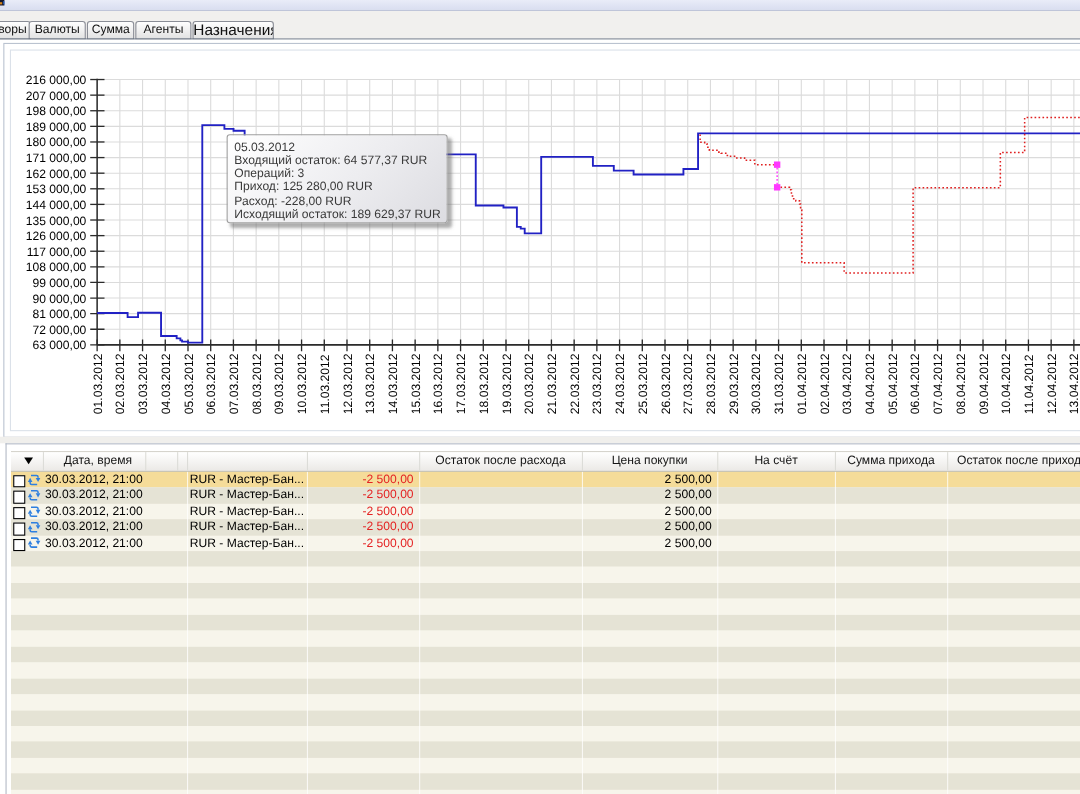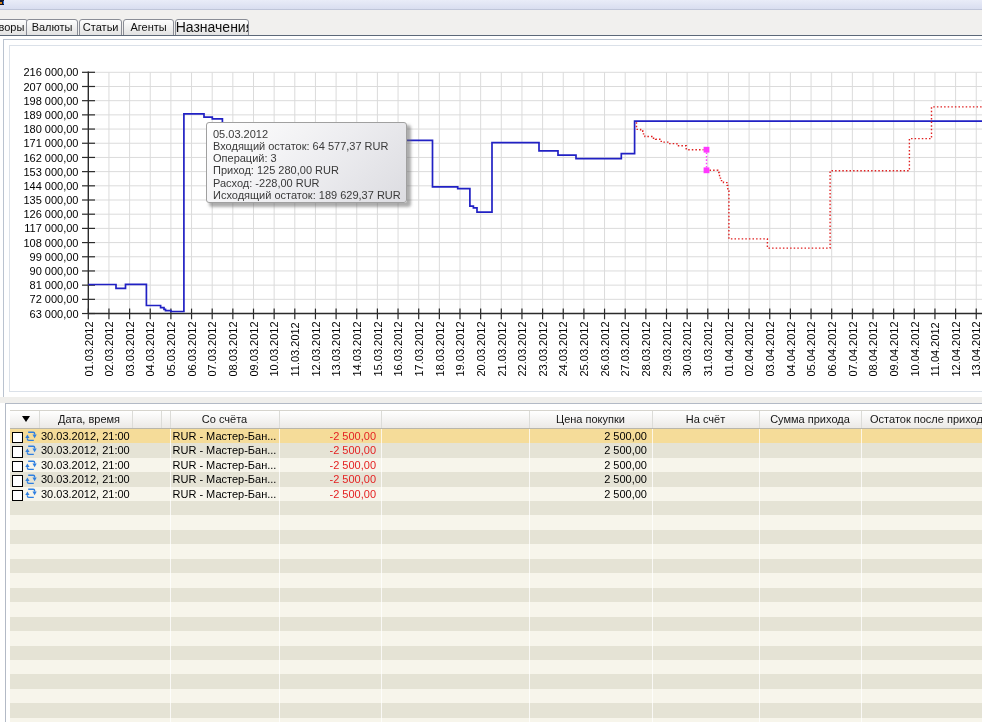--- a/index.html
+++ b/index.html
@@ -8,21 +8,21 @@
 <div style="position:relative;width:982px;height:722px;overflow:hidden;">
 
   <div style="position:absolute;left:0;top:0;width:982px;height:9px;background:linear-gradient(#e9ecf8,#d9def0);border-bottom:1px solid #bfc5d9;"></div>
   <div style="position:absolute;left:0;top:0;width:4px;height:5px;background:#14162a;"></div>
   <div style="position:absolute;left:0;top:2px;width:2px;height:2px;background:#d98618;"></div>
   <div style="position:absolute;left:2.5px;top:1px;width:1.5px;height:3px;background:#2a6fe0;"></div>
 
   <div style="position:absolute;left:0;top:10px;width:982px;height:25px;background:#f1f0ee;"></div>
   <div style="position:absolute;left:-30px;top:18.5px;width:53.3px;height:15.3px;box-sizing:content-box;background:linear-gradient(#fefefe,#ececec 65%,#e2e2e2);border:1px solid #8a8d96;border-radius:3px 3px 0 0;font-size:11px;color:#101010;overflow:hidden;text-align:right;padding-right:3px;line-height:15.5px;">говоры</div>
 <div style="position:absolute;left:25.9px;top:18.5px;width:50.3px;height:15.3px;box-sizing:content-box;background:linear-gradient(#fefefe,#ececec 65%,#e2e2e2);border:1px solid #8a8d96;border-radius:3px 3px 0 0;font-size:11px;color:#101010;overflow:hidden;text-align:center;line-height:15.5px;">Валюты</div>
-<div style="position:absolute;left:78.9px;top:18.5px;width:41.6px;height:15.3px;box-sizing:content-box;background:linear-gradient(#fefefe,#ececec 65%,#e2e2e2);border:1px solid #8a8d96;border-radius:3px 3px 0 0;font-size:11px;color:#101010;overflow:hidden;text-align:center;line-height:15.5px;">Статьи</div>
+<div style="position:absolute;left:78.9px;top:18.5px;width:41.6px;height:15.3px;box-sizing:content-box;background:linear-gradient(#fefefe,#ececec 65%,#e2e2e2);border:1px solid #8a8d96;border-radius:3px 3px 0 0;font-size:11px;color:#101010;overflow:hidden;text-align:center;line-height:15.5px;">Сумма</div>
 <div style="position:absolute;left:123.1px;top:18.5px;width:49.0px;height:15.3px;box-sizing:content-box;background:linear-gradient(#fefefe,#ececec 65%,#e2e2e2);border:1px solid #8a8d96;border-radius:3px 3px 0 0;font-size:11px;color:#101010;overflow:hidden;text-align:center;line-height:15.5px;">Агенты</div>
 <div style="position:absolute;left:174.7px;top:18.5px;width:72.8px;height:15.3px;box-sizing:content-box;background:linear-gradient(#fefefe,#ececec 65%,#e2e2e2);border:1px solid #8a8d96;border-radius:3px 3px 0 0;font-size:14px;color:#101010;overflow:hidden;text-align:center;line-height:15.5px;">Назначения</div>
   <div style="position:absolute;left:0;top:35px;width:982px;height:1.4px;background:#5c6878;"></div>
 
   <div style="position:absolute;left:0;top:36.4px;width:982px;height:366px;background:#ffffff;"></div>
 
   <div style="position:absolute;left:3px;top:38.5px;width:982px;height:357px;border:1px solid #bac3d0;"></div>
   <div style="position:absolute;left:9px;top:45px;width:976px;height:345px;border:1px solid #dbe1e9;"></div>
   <svg style="position:absolute;left:0;top:0" width="982" height="405" viewBox="0 0 982 405">
 <line x1="88.3" y1="72.30" x2="982" y2="72.30" stroke="#dbdbdb" stroke-width="1"></line>
@@ -229,21 +229,21 @@
 <div style="position:absolute;left:122.5px;top:0;width:1px;height:17.3px;background:#dcdcd8;"></div>
 <div style="position:absolute;left:151.5px;top:0;width:1px;height:17.3px;background:#dcdcd8;"></div>
 <div style="position:absolute;left:160.0px;top:0;width:1px;height:17.3px;background:#dcdcd8;"></div>
 <div style="position:absolute;left:269.5px;top:0;width:1px;height:17.3px;background:#dcdcd8;"></div>
 <div style="position:absolute;left:371.5px;top:0;width:1px;height:17.3px;background:#dcdcd8;"></div>
 <div style="position:absolute;left:519.5px;top:0;width:1px;height:17.3px;background:#dcdcd8;"></div>
 <div style="position:absolute;left:642.5px;top:0;width:1px;height:17.3px;background:#dcdcd8;"></div>
 <div style="position:absolute;left:749.5px;top:0;width:1px;height:17.3px;background:#dcdcd8;"></div>
 <div style="position:absolute;left:851.5px;top:0;width:1px;height:17.3px;background:#dcdcd8;"></div>
 <div style="position:absolute;left:-20.5px;top:0;width:200px;text-align:center;font-size:11px;color:#151515;line-height:17px;white-space:nowrap;">Дата, время</div>
-<div style="position:absolute;left:115.0px;top:0;width:200px;text-align:center;font-size:11px;color:#151515;line-height:17px;white-space:nowrap;">Со счёта</div>
+<div style="position:absolute;left:345.5px;top:0;width:200px;text-align:center;font-size:11px;color:#151515;line-height:17px;white-space:nowrap;">Остаток после расхода</div>
 <div style="position:absolute;left:481.0px;top:0;width:200px;text-align:center;font-size:11px;color:#151515;line-height:17px;white-space:nowrap;">Цена покупки</div>
 <div style="position:absolute;left:700.5px;top:0;width:200px;text-align:center;font-size:11px;color:#151515;line-height:17px;white-space:nowrap;">Сумма прихода</div>
 <div style="position:absolute;left:596.0px;top:0;width:200px;text-align:center;font-size:11px;color:#151515;line-height:17px;white-space:nowrap;">На счёт</div>
 <div style="position:absolute;left:820.0px;top:0;width:200px;text-align:center;font-size:11px;color:#151515;line-height:17px;white-space:nowrap;">Остаток после прихода</div>
 <div style="position:absolute;left:12px;top:5.2px;width:0;height:0;border-left:4.2px solid transparent;border-right:4.2px solid transparent;border-top:6px solid #000;"></div>
 </div>
   <div style="position:absolute;left:9.5px;top:428.8px;width:972.5px;height:293.20px;background:#f7f5eb;"></div>
 <div style="position:absolute;left:9.5px;top:428.80px;width:972.5px;height:14.45px;background:#f5dc99;"></div>
 <div style="position:absolute;left:9.5px;top:443.25px;width:972.5px;height:14.45px;background:#e5e3d5;"></div>
 <div style="position:absolute;left:9.5px;top:472.15px;width:972.5px;height:14.45px;background:#e5e3d5;"></div>

